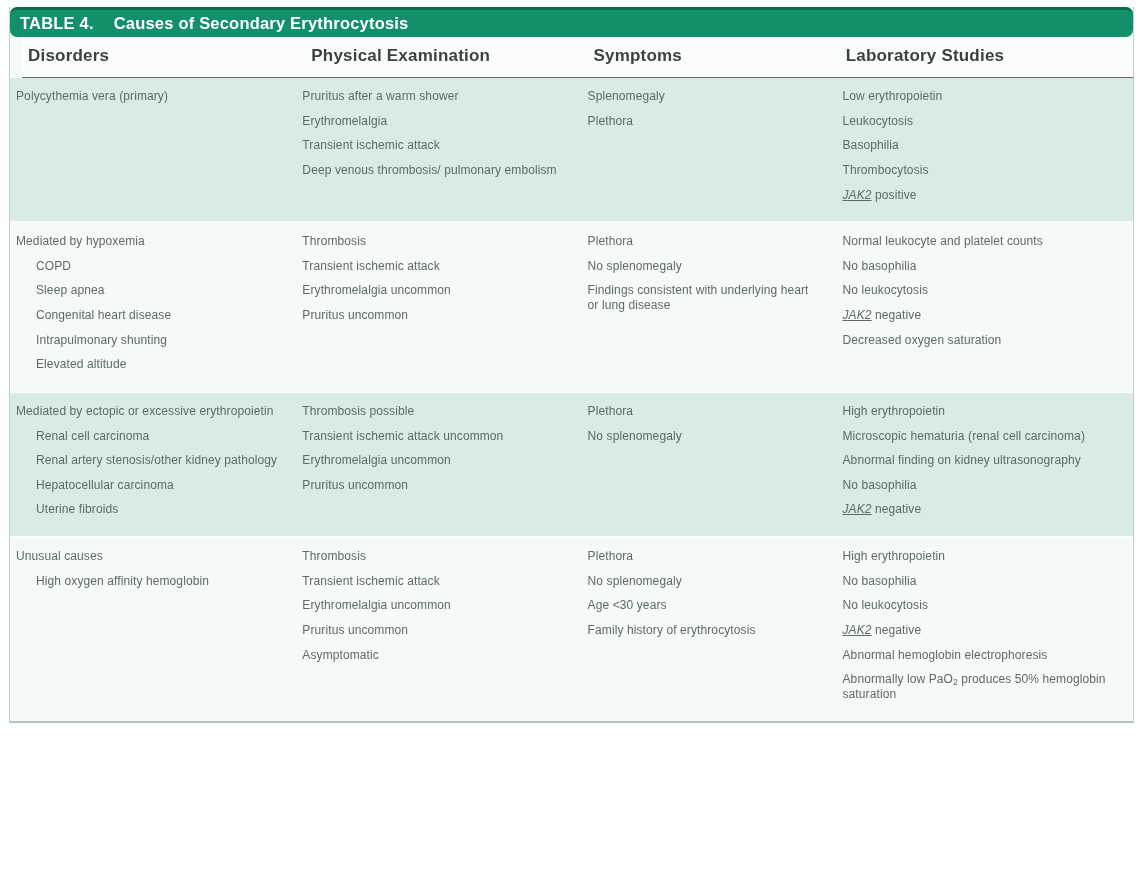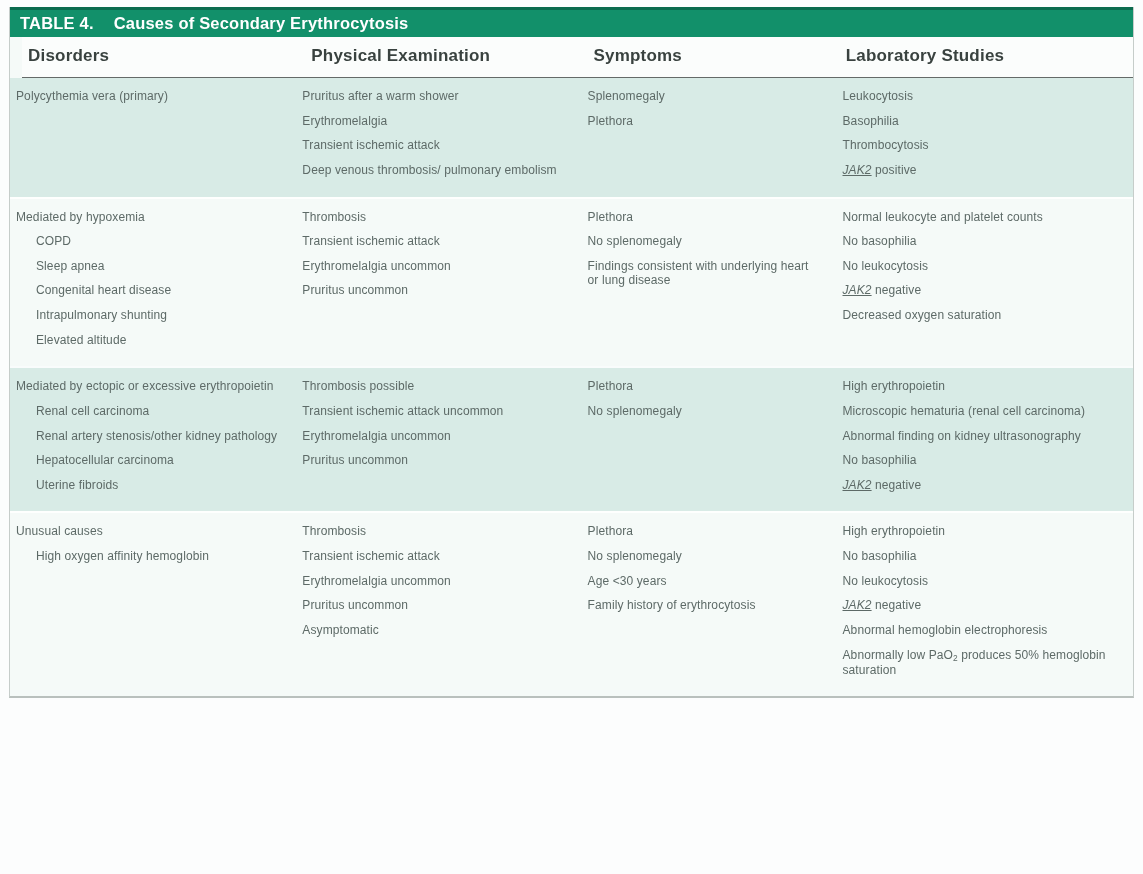--- a/index.html
+++ b/index.html
@@ -31,20 +31,21 @@
   .title-bar{
     background:var(--green);
     border-top:3px solid var(--green-dark);
     height:30px;
     display:flex;align-items:center;
     padding-left:10px;
     color:var(--title-text);
     font-weight:bold;
     font-size:16.5px;
     letter-spacing:.2px;
+    border-radius:7px;
   }
   .title-bar .tnum{margin-right:20px;}
   .col-headers{
     display:grid;
     grid-template-columns:25.5% 25.4% 22.7% 26.4%;
     background:#fbfdfc;
     padding:9px 0 11px 0;
     border-bottom:1px solid var(--rule);
     margin-left:12px;
   }
@@ -98,20 +99,21 @@
           <div class="item"><span>Pruritus after a warm shower</span></div>
           <div class="item"><span>Erythromelalgia</span></div>
           <div class="item"><span>Transient ischemic attack</span></div>
           <div class="item"><span>Deep venous thrombosis/ pulmonary embolism</span></div>
         </div>
         <div class="cell">
           <div class="item"><span>Splenomegaly</span></div>
           <div class="item"><span>Plethora</span></div>
         </div>
         <div class="cell">
+          <div class="item"><span>Low erythropoietin</span></div>
           <div class="item"><span>Leukocytosis</span></div>
           <div class="item"><span>Basophilia</span></div>
           <div class="item"><span>Thrombocytosis</span></div>
           <div class="item"><span class="it">JAK2</span><span> positive</span></div>
         </div>
       </div>
       <div class="row plain">
         <div class="cell">
           <div class="item"><span>Mediated by hypoxemia</span></div>
           <div class="item indent"><span>COPD</span></div>

